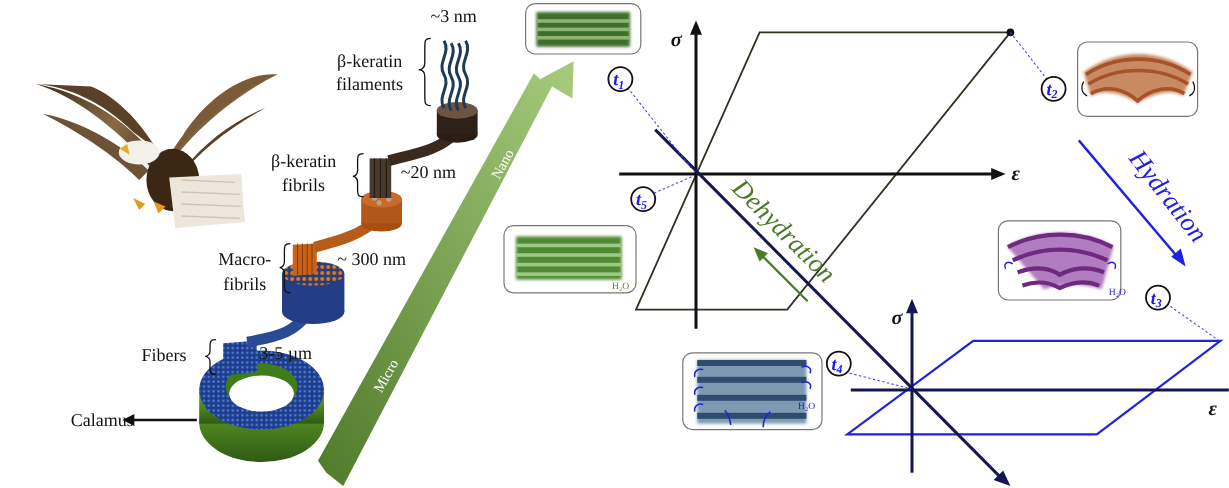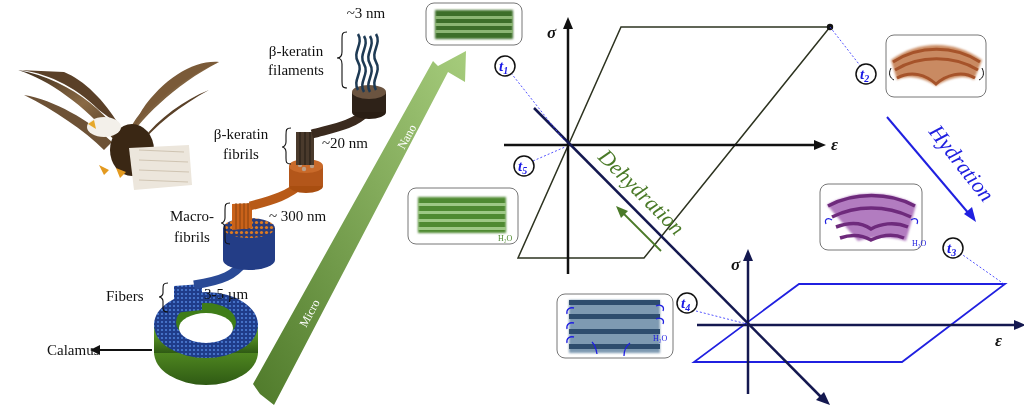--- a/index.html
+++ b/index.html
@@ -1,18 +1,18 @@
 <!DOCTYPE html>
 <html><head>
 <meta charset="utf-8">
 <style>
   html, body { margin: 0; padding: 0; background: #ffffff; }
   body { width: 1024px; height: 407px; overflow: hidden; position: relative;
          font-family: "Liberation Serif", "DejaVu Serif", serif; }
-  #stage { position: absolute; left: 4px; top: 0; width: 916px; height: 407px; text-align: right; }
+  #stage { position: absolute; left: 16px; top: 0; width: 916px; height: 407px; text-align: right; }
   svg text { font-family: "Liberation Serif", "DejaVu Serif", serif; }
   .lbl { font-size: 15px; fill: #111; }
   .axis-lbl { font-size: 17px; font-weight: bold; font-style: italic; fill: #111; }
   .tlabel { font-size: 15px; font-weight: bold; font-style: italic; fill: #1a1ae6; }
   .h2o { font-size: 8px; }
 </style>
 </head>
 <body>
 
 <div id="stage">

